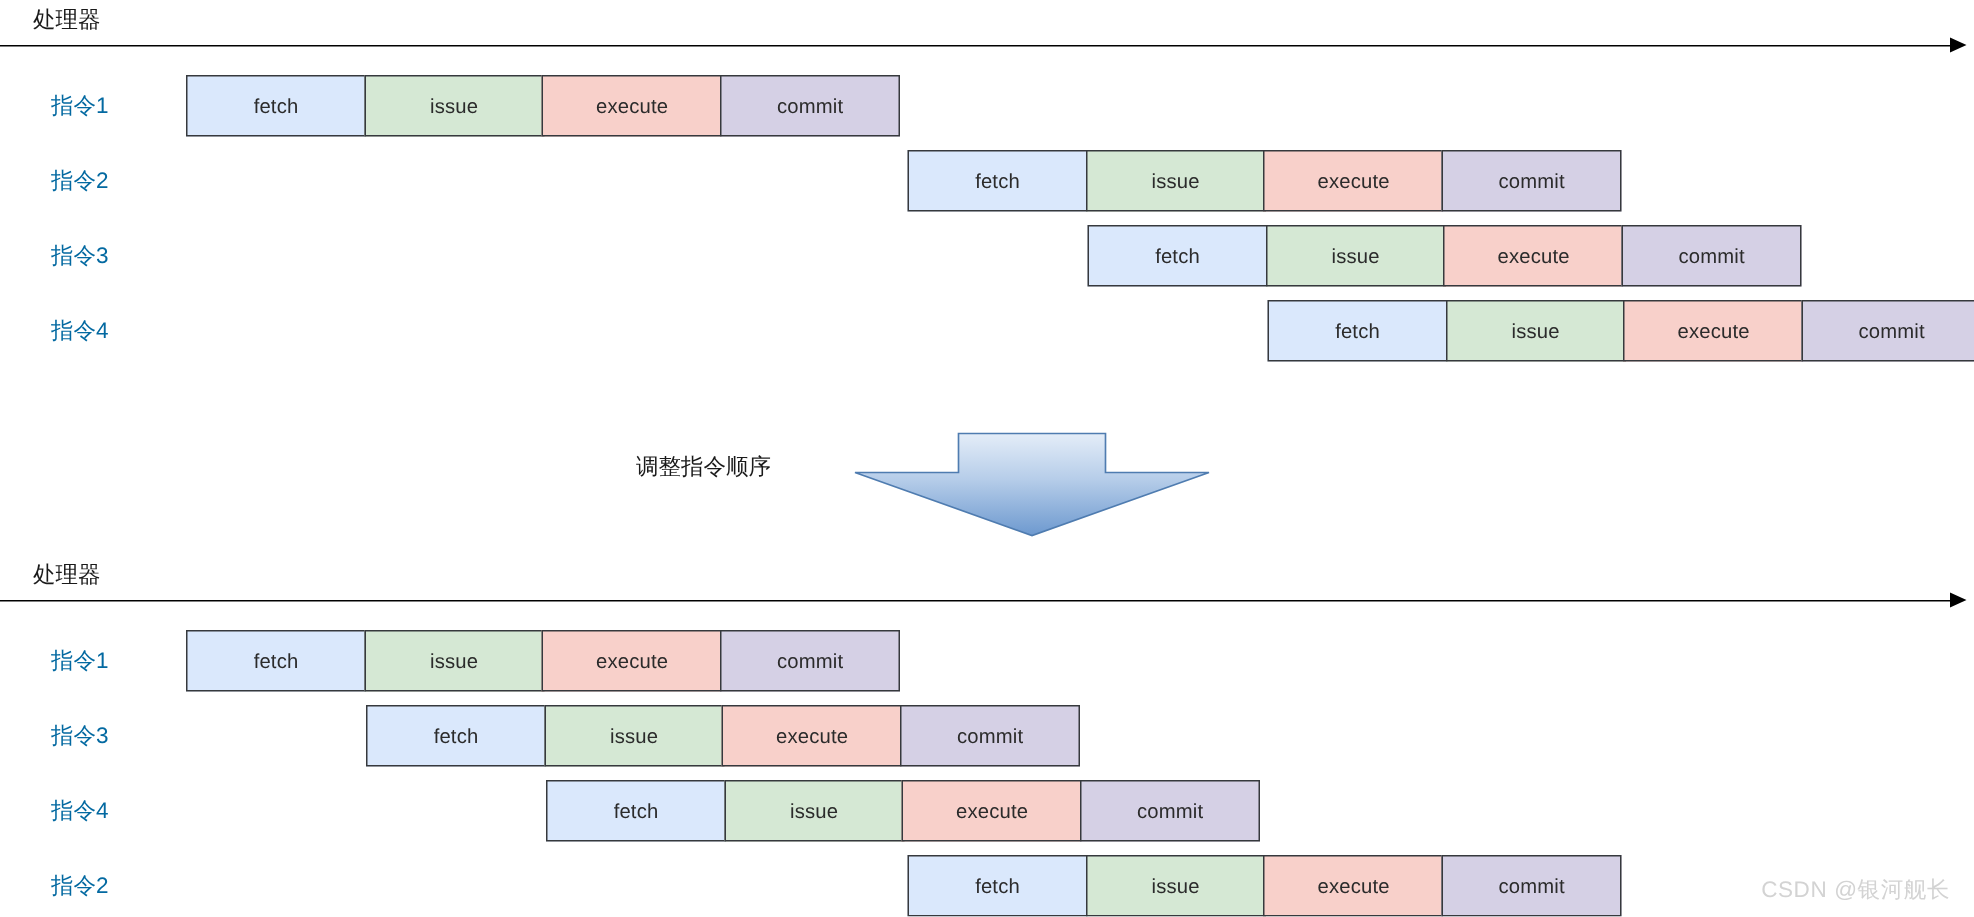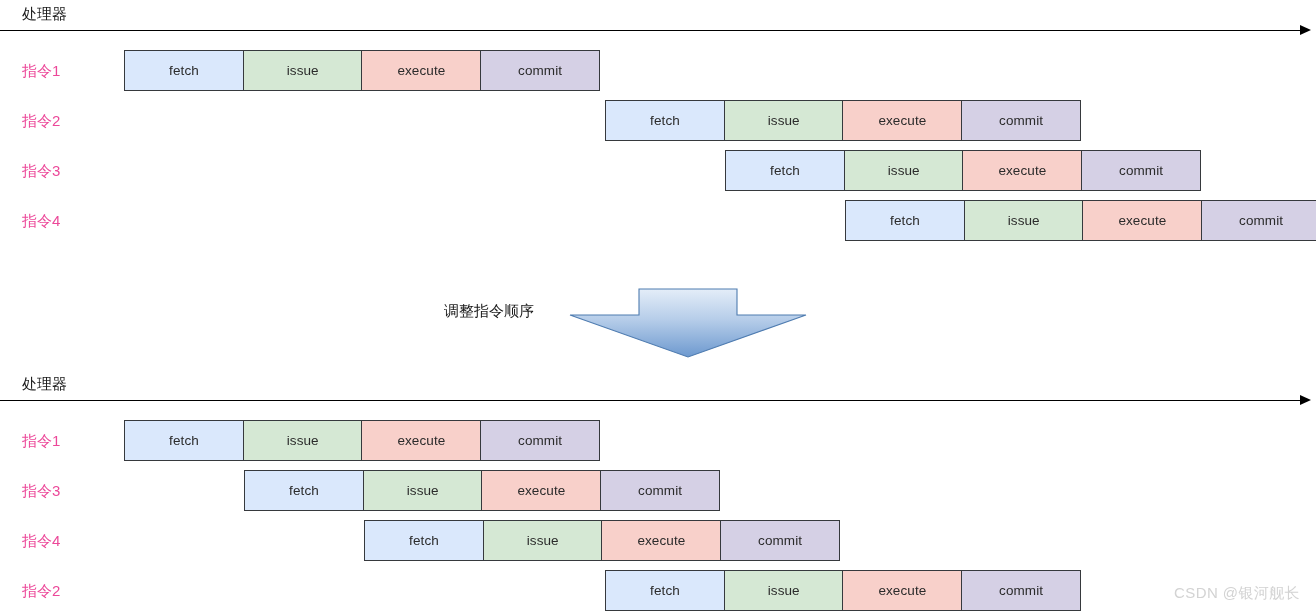--- a/index.html
+++ b/index.html
@@ -46,26 +46,26 @@
 
   
   .row {
     position: absolute;
     height: 41px;
     left: 0;
     width: 1316px;
   }
   .row-label {
     position: absolute;
-    left: 22px;
+    left: 34px;
     top: 0;
     height: 41px;
     line-height: 41px;
     font-size: 15px;
-    color: #ec4899;
+    color: #0369a1;
     white-space: nowrap;
   }
   .pipeline {
     position: absolute;
     top: 0;
     height: 41px;
     display: flex;
     margin-left: 37px;
   }
   .stage {
@@ -154,21 +154,21 @@
       <div class="stage" style="background:#dae8fc;">fetch</div>
       <div class="stage" style="background:#d5e8d4;">issue</div>
       <div class="stage" style="background:#f8d0ca;">execute</div>
       <div class="stage" style="background:#d5d0e5;">commit</div>
     </div>
   </div>
 
 </div>
 
 <div class="transition" style="left:0; top:275px; width:1316px; height:90px;">
-  <div class="transition-label" style="left:444px; top:27px;">调整指令顺序</div>
+  <div class="transition-label" style="left:424px; top:27px;">调整指令顺序</div>
 
   <div class="big-arrow" style="left:568px; top:12px;">
     <svg width="240" height="72" viewBox="0 0 240 72" xmlns="http://www.w3.org/2000/svg">
       <defs>
         <linearGradient id="arrowGrad" x1="0" y1="0" x2="0" y2="1">
           <stop offset="0%" stop-color="#e4edf8"></stop>
           <stop offset="45%" stop-color="#b6cde9"></stop>
           <stop offset="100%" stop-color="#6d99cf"></stop>
         </linearGradient>
       </defs>

